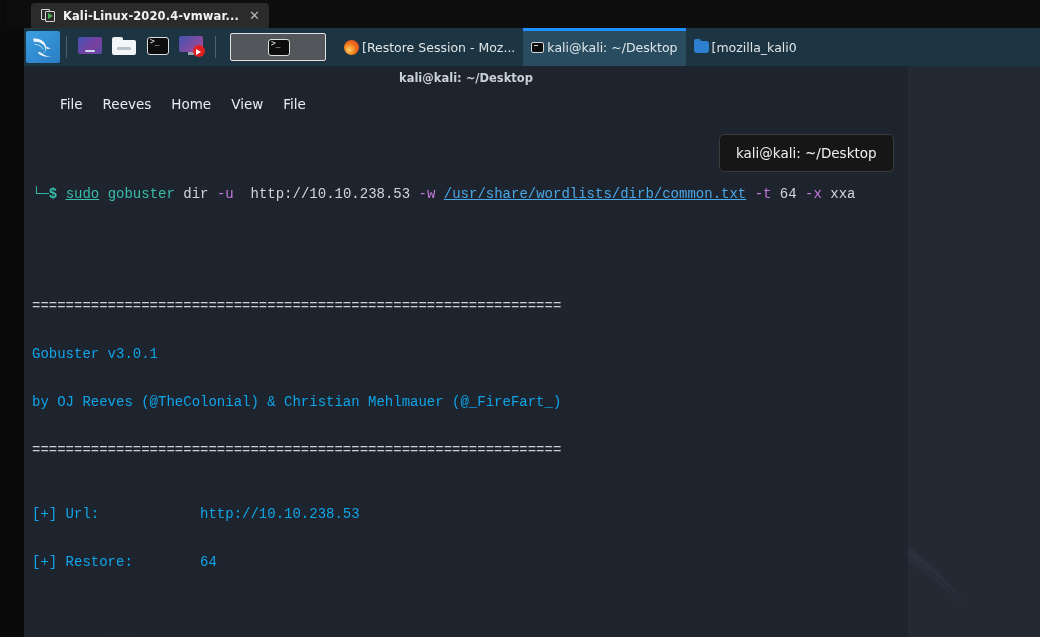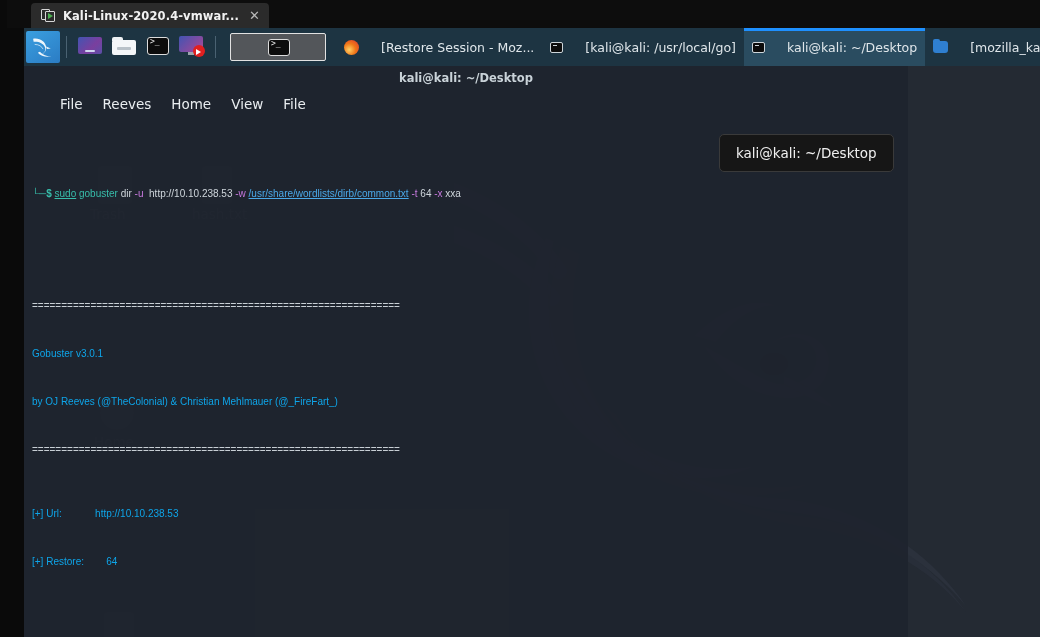--- a/index.html
+++ b/index.html
@@ -117,21 +117,21 @@
   .tb-active-win {
     width: 96px; height: 28px; margin-left: 8px; flex: 0 0 auto;
     background: #53565a; border: 1px solid #e2e2e2; border-radius: 2px;
     position: relative;
   }
   .tb-active-win .ic-term { left: 37px; top: 5px; width: 22px; height: 17px; }
 
   .tb-spacer { width: 10px; flex: 0 0 auto; }
 
   .tb-win {
-    height: 38px; display: flex; align-items: center; gap: 22px;
+    height: 38px; display: flex; align-items: center; gap: 3px;
     padding: 8px 8px; flex: 0 0 auto; position: relative;
     font-family: "DejaVu Sans", sans-serif;
   }
   .tb-win .lbl { color: #dfe6ea; font-size: 12.5px; white-space: nowrap; }
   .tb-win.current { background: #2a4c60; }
   .tb-win.current:before {
     content:""; position:absolute; left:0; top:0; right:0; height:3px; background:#1e90ff;
   }
   .ic-firefox {
     width: 15px; height: 15px; border-radius: 50%; flex:0 0 auto;
@@ -189,22 +189,22 @@
 
   .term-title {
     position: absolute; left: 0; top: 0; width: 884px; height: 24px;
     display: flex; align-items: center; justify-content: center;
     color: #c9d2d8; font-size: 11.5px; font-weight: bold;
     font-family: "DejaVu Sans", sans-serif;
   }
 
   .screen {
     position: absolute; left: 8px; top: 56px; right: 0; bottom: 0;
-    font-family: Liberation Sans, sans-serif;
-    font-size: 10px; line-height: 16px; color: #cfd6dc;
+    font-family: Liberation Mono, monospace;
+    font-size: 14px; line-height: 16px; color: #cfd6dc;
     white-space: pre;
   }
   .row { height: 16px; }
   .hr { color: #c8cfd5; letter-spacing: 0px; }
   .c-teal { color: #37bdaa; }
   .c-blue { color: #4aa8e8; }
   .c-mag { color: #c678dd; }
   .c-white { color: #0ea5e9; }
   .c-dim { color: #cfd6dc; }
   .u { text-decoration: underline; }
@@ -275,24 +275,20 @@
 
     <div class="tb-active-win">
       <span class="ic-term"></span>
     </div>
 
     <div class="tb-spacer"></div>
 
     <div class="tb-win">
       <span class="ic-firefox"></span>
       <span class="lbl">[Restore Session - Moz...</span>
-    </div>
-    <div class="tb-win">
-      <span class="ic-term-sm"></span>
-      <span class="lbl">[kali@kali: /usr/local/go]</span>
     </div>
     <div class="tb-win current">
       <span class="ic-term-sm"></span>
       <span class="lbl">kali@kali: ~/Desktop</span>
     </div>
     <div class="tb-win">
       <span class="ic-folder-sm"></span>
       <span class="lbl">[mozilla_kali0</span>
     </div>
   </div>

